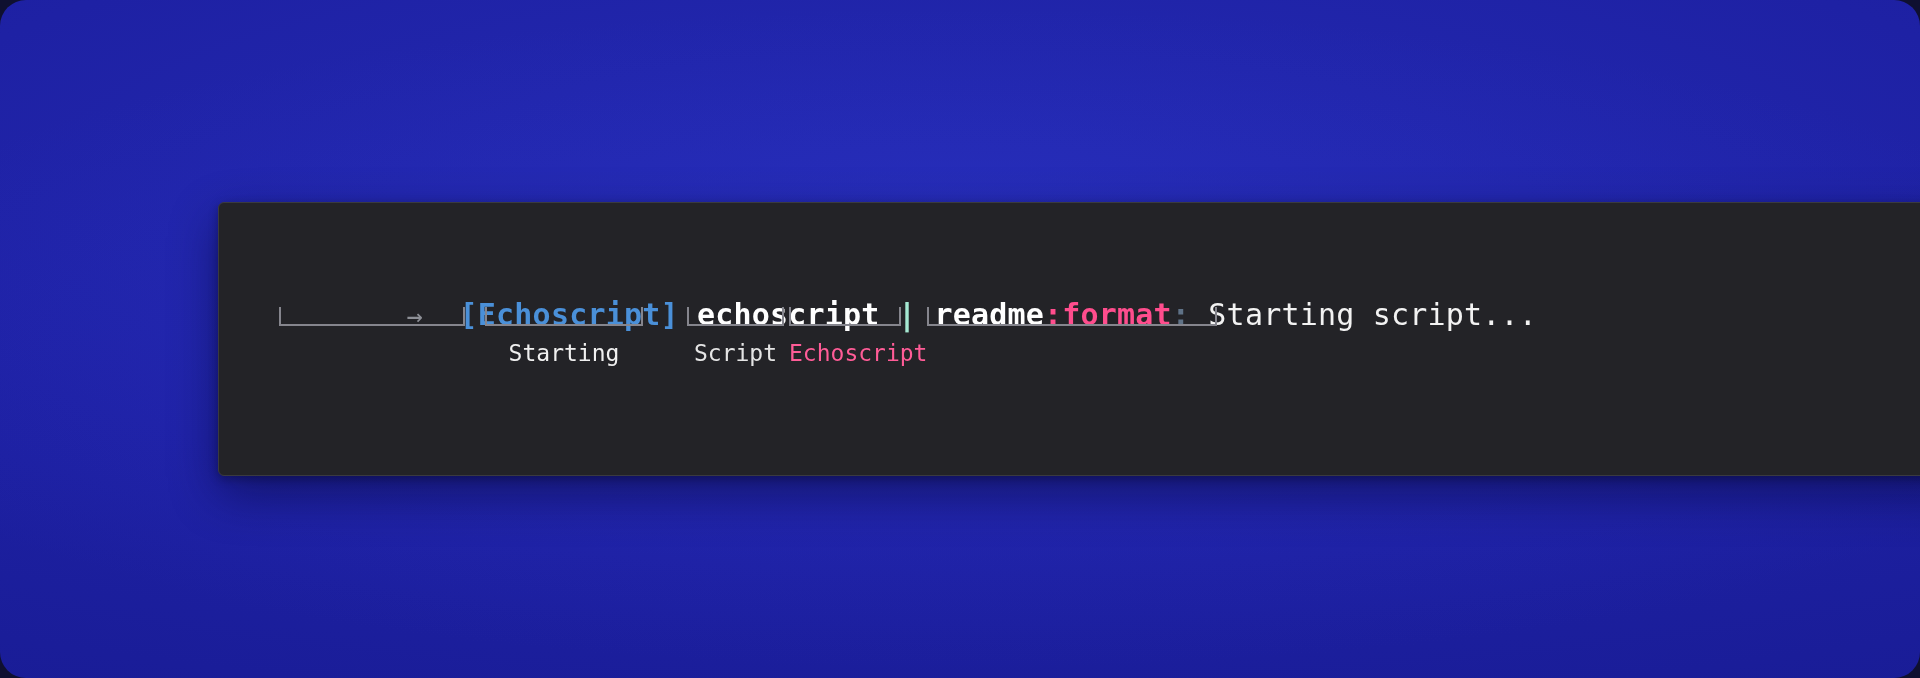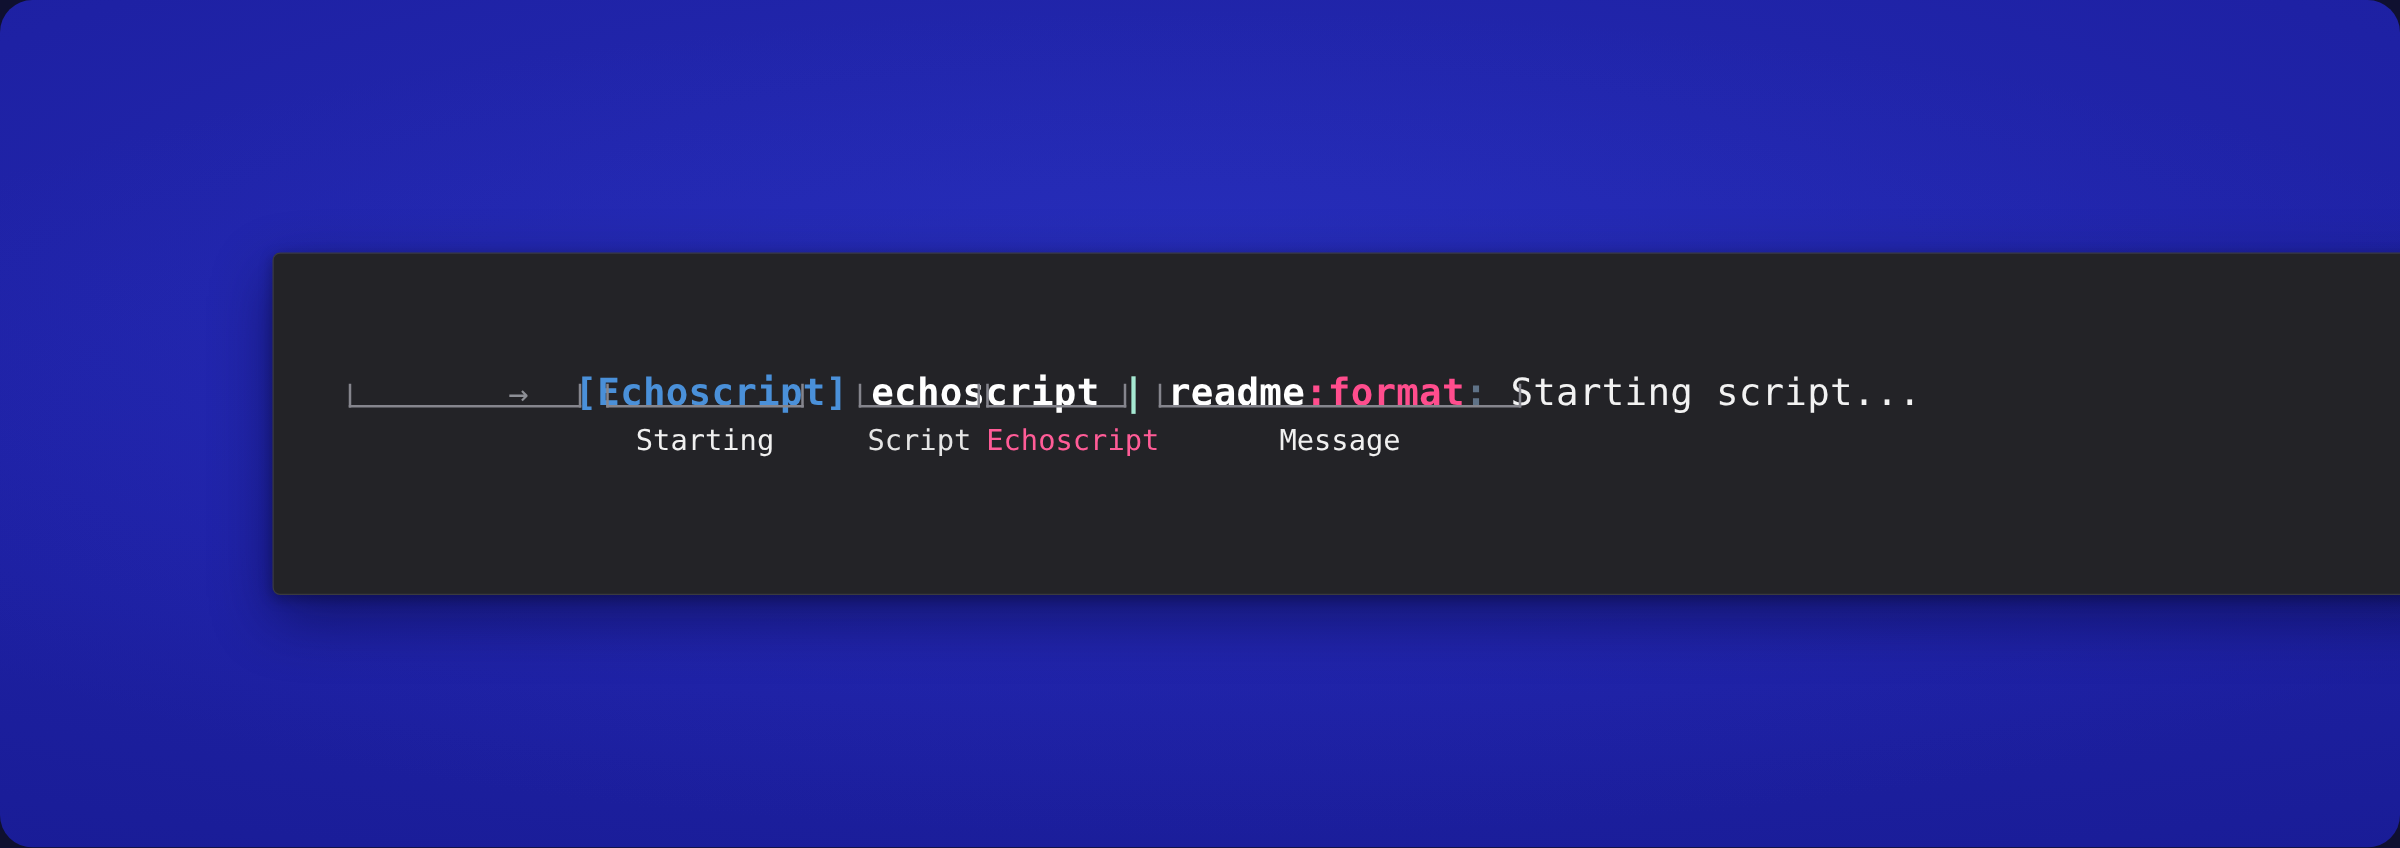--- a/index.html
+++ b/index.html
@@ -113,16 +113,15 @@
 
     <div class="bracket" style="left:60px;  top:104px; width:186px;"></div>
     <div class="bracket" style="left:266px; top:104px; width:158px;"></div>
     <div class="bracket" style="left:468px; top:104px; width:97px;"></div>
     <div class="bracket" style="left:570px; top:104px; width:112px;"></div>
     <div class="bracket" style="left:708px; top:104px; width:290px;"></div>
 
     <div class="ann-label lbl-project" style="left:266px; top:136px; width:158px;">Starting</div>
     <div class="ann-label lbl-script" style="left:468px; top:136px; width:97px;">Script</div>
     <div class="ann-label lbl-subscript" style="left:570px; top:136px; width:112px;">Echoscript</div>
-    <div class="ann-label lbl-message" style="left:708px; top:136px; width:290px;">Message</div>
 
   </div>
 </div>
 
 </body></html>

